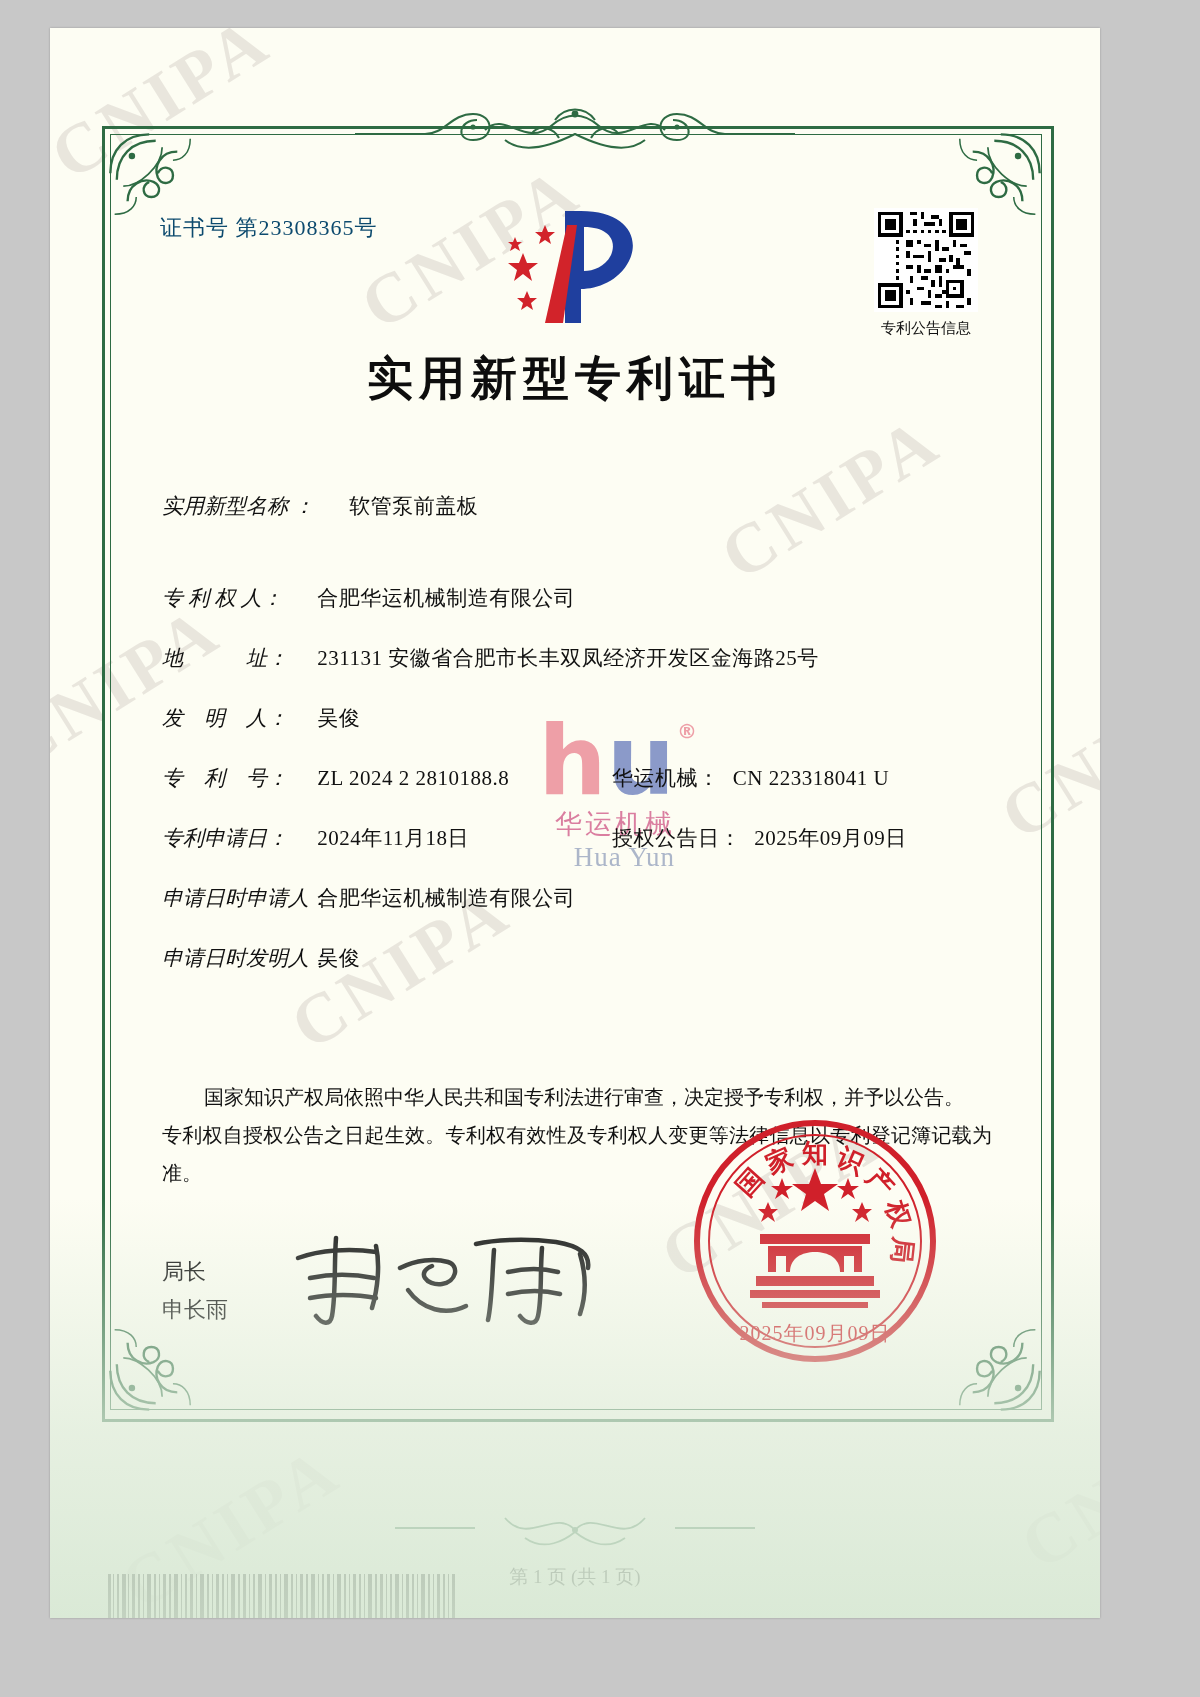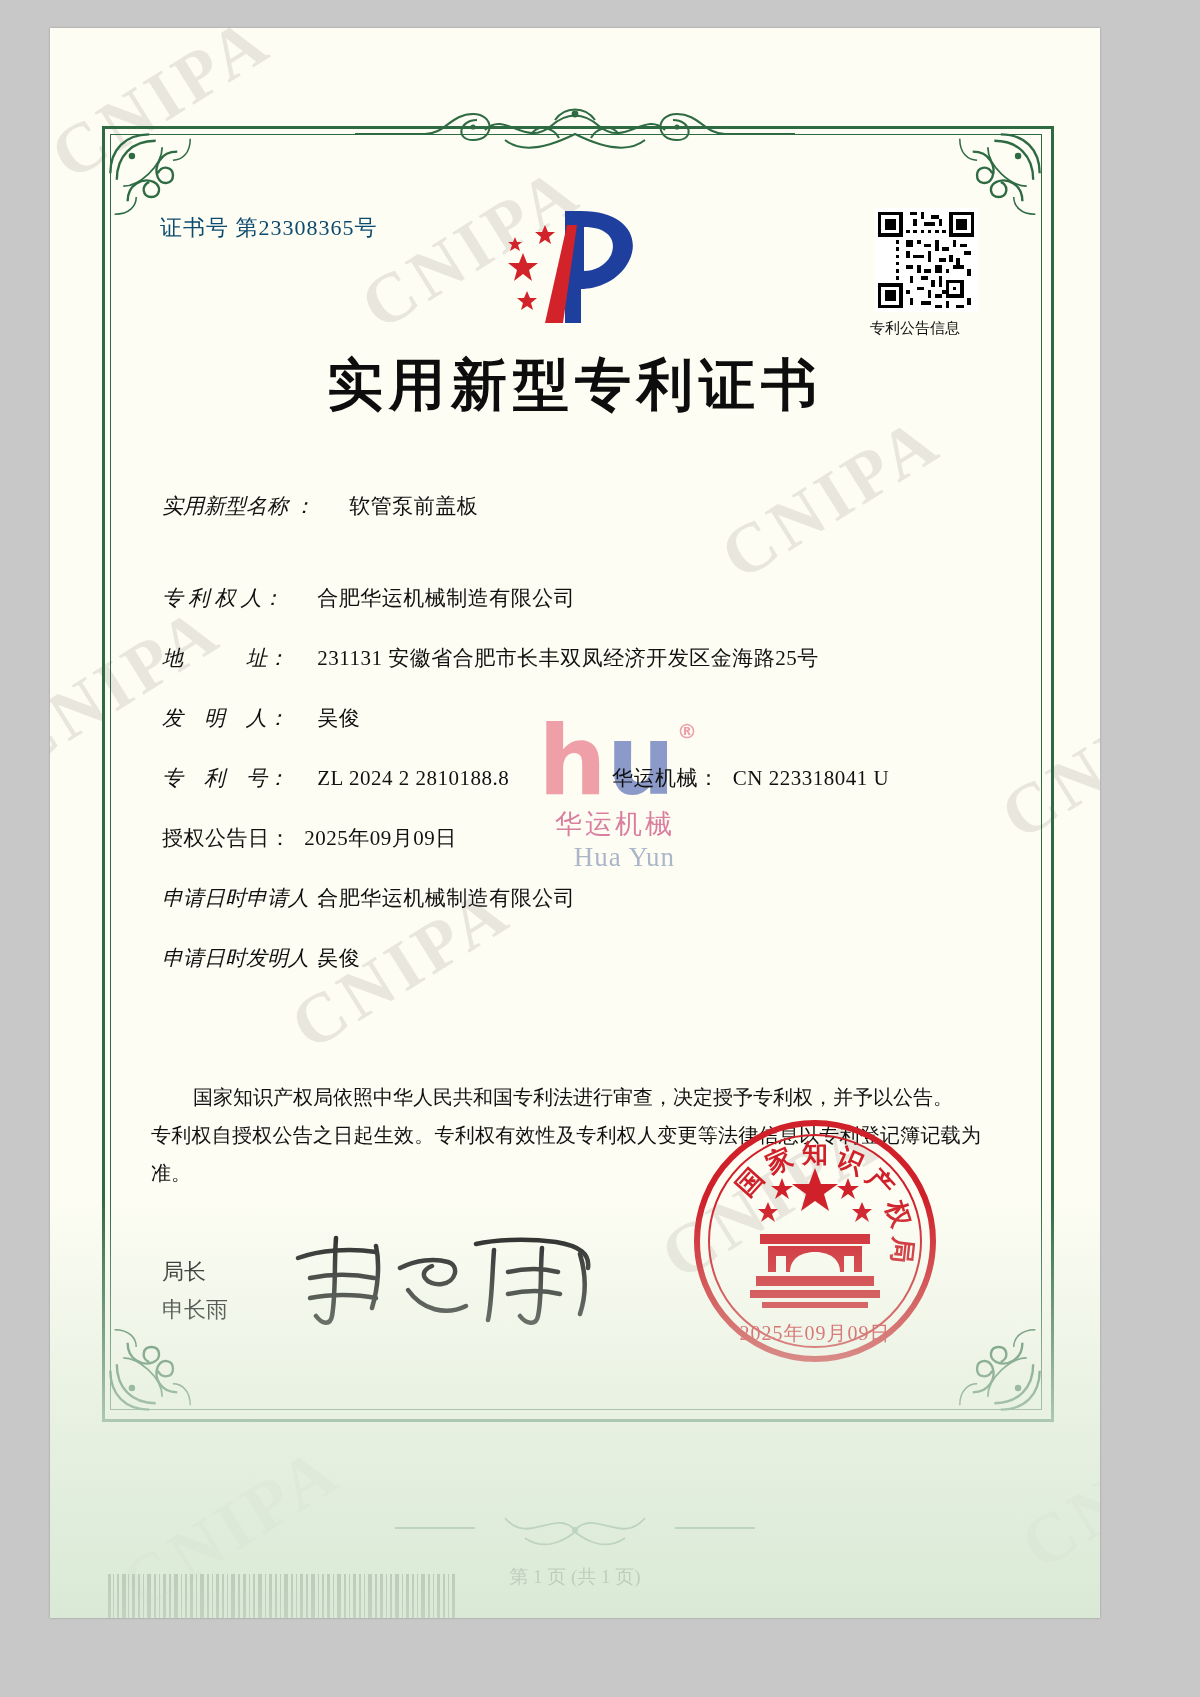--- a/index.html
+++ b/index.html
@@ -98,37 +98,38 @@
     transform: translateX(-50%);
     top: 175px;
     width: 180px;
     height: 125px;
   }
   .qr-wrap {
     position: absolute;
     right: 118px;
     top: 180px;
     width: 112px;
+    text-align: center;
   }
   .qr {
     width: 104px; height: 104px;
     margin: 0 auto;
     background: #fff;
   }
   .qr-cap {
     margin-top: 7px;
     font-size: 15px;
     color: #111;
   }
   .doc-title {
     position: absolute;
     left: 0; right: 0;
     top: 320px;
     text-align: center;
-    font-size: 56px;
+    font-size: 46px;
     font-weight: bold;
     letter-spacing: 6px;
     color: #0d0d0d;
     font-family: "DejaVu Serif", "Liberation Serif", serif;
   }
 
   
   .fields {
     position: absolute;
     left: 112px;
@@ -158,21 +159,21 @@
   .col-b { }
   .lbl2 {
     display: inline-block;
     letter-spacing: 0.5px;
     padding-right: 8px;
   }
 
   
   .statement {
     position: absolute;
-    left: 101px;
+    left: 112px;
     width: 830px;
     top: 1050px;
     font-size: 20px;
     line-height: 38px;
     color: #111;
     text-align: justify;
   }
   .statement p { margin: 0; }
   .statement p:first-child { text-indent: 42px; }
 
@@ -531,20 +532,24 @@
         <span class="lbl">专　利　号：</span>
         <span class="val">ZL 2024 2 2810188.8</span>
       </div>
       <div class="col-b">
         <span class="lbl2">华运机械：</span>
         <span class="val">CN 223318041 U</span>
       </div>
     </div>
 
     <div class="row rowsplit">
+      <div class="col-a">
+        <span class="lbl">专利申请日：</span>
+        <span class="val">2024年11月18日</span>
+      </div>
       <div class="col-b">
         <span class="lbl2">授权公告日：</span>
         <span class="val">2025年09月09日</span>
       </div>
     </div>
 
     <div class="row">
       <span class="lbl" style="width:150px;">申请日时申请人：</span>
       <span class="val">合肥华运机械制造有限公司</span>
     </div>

